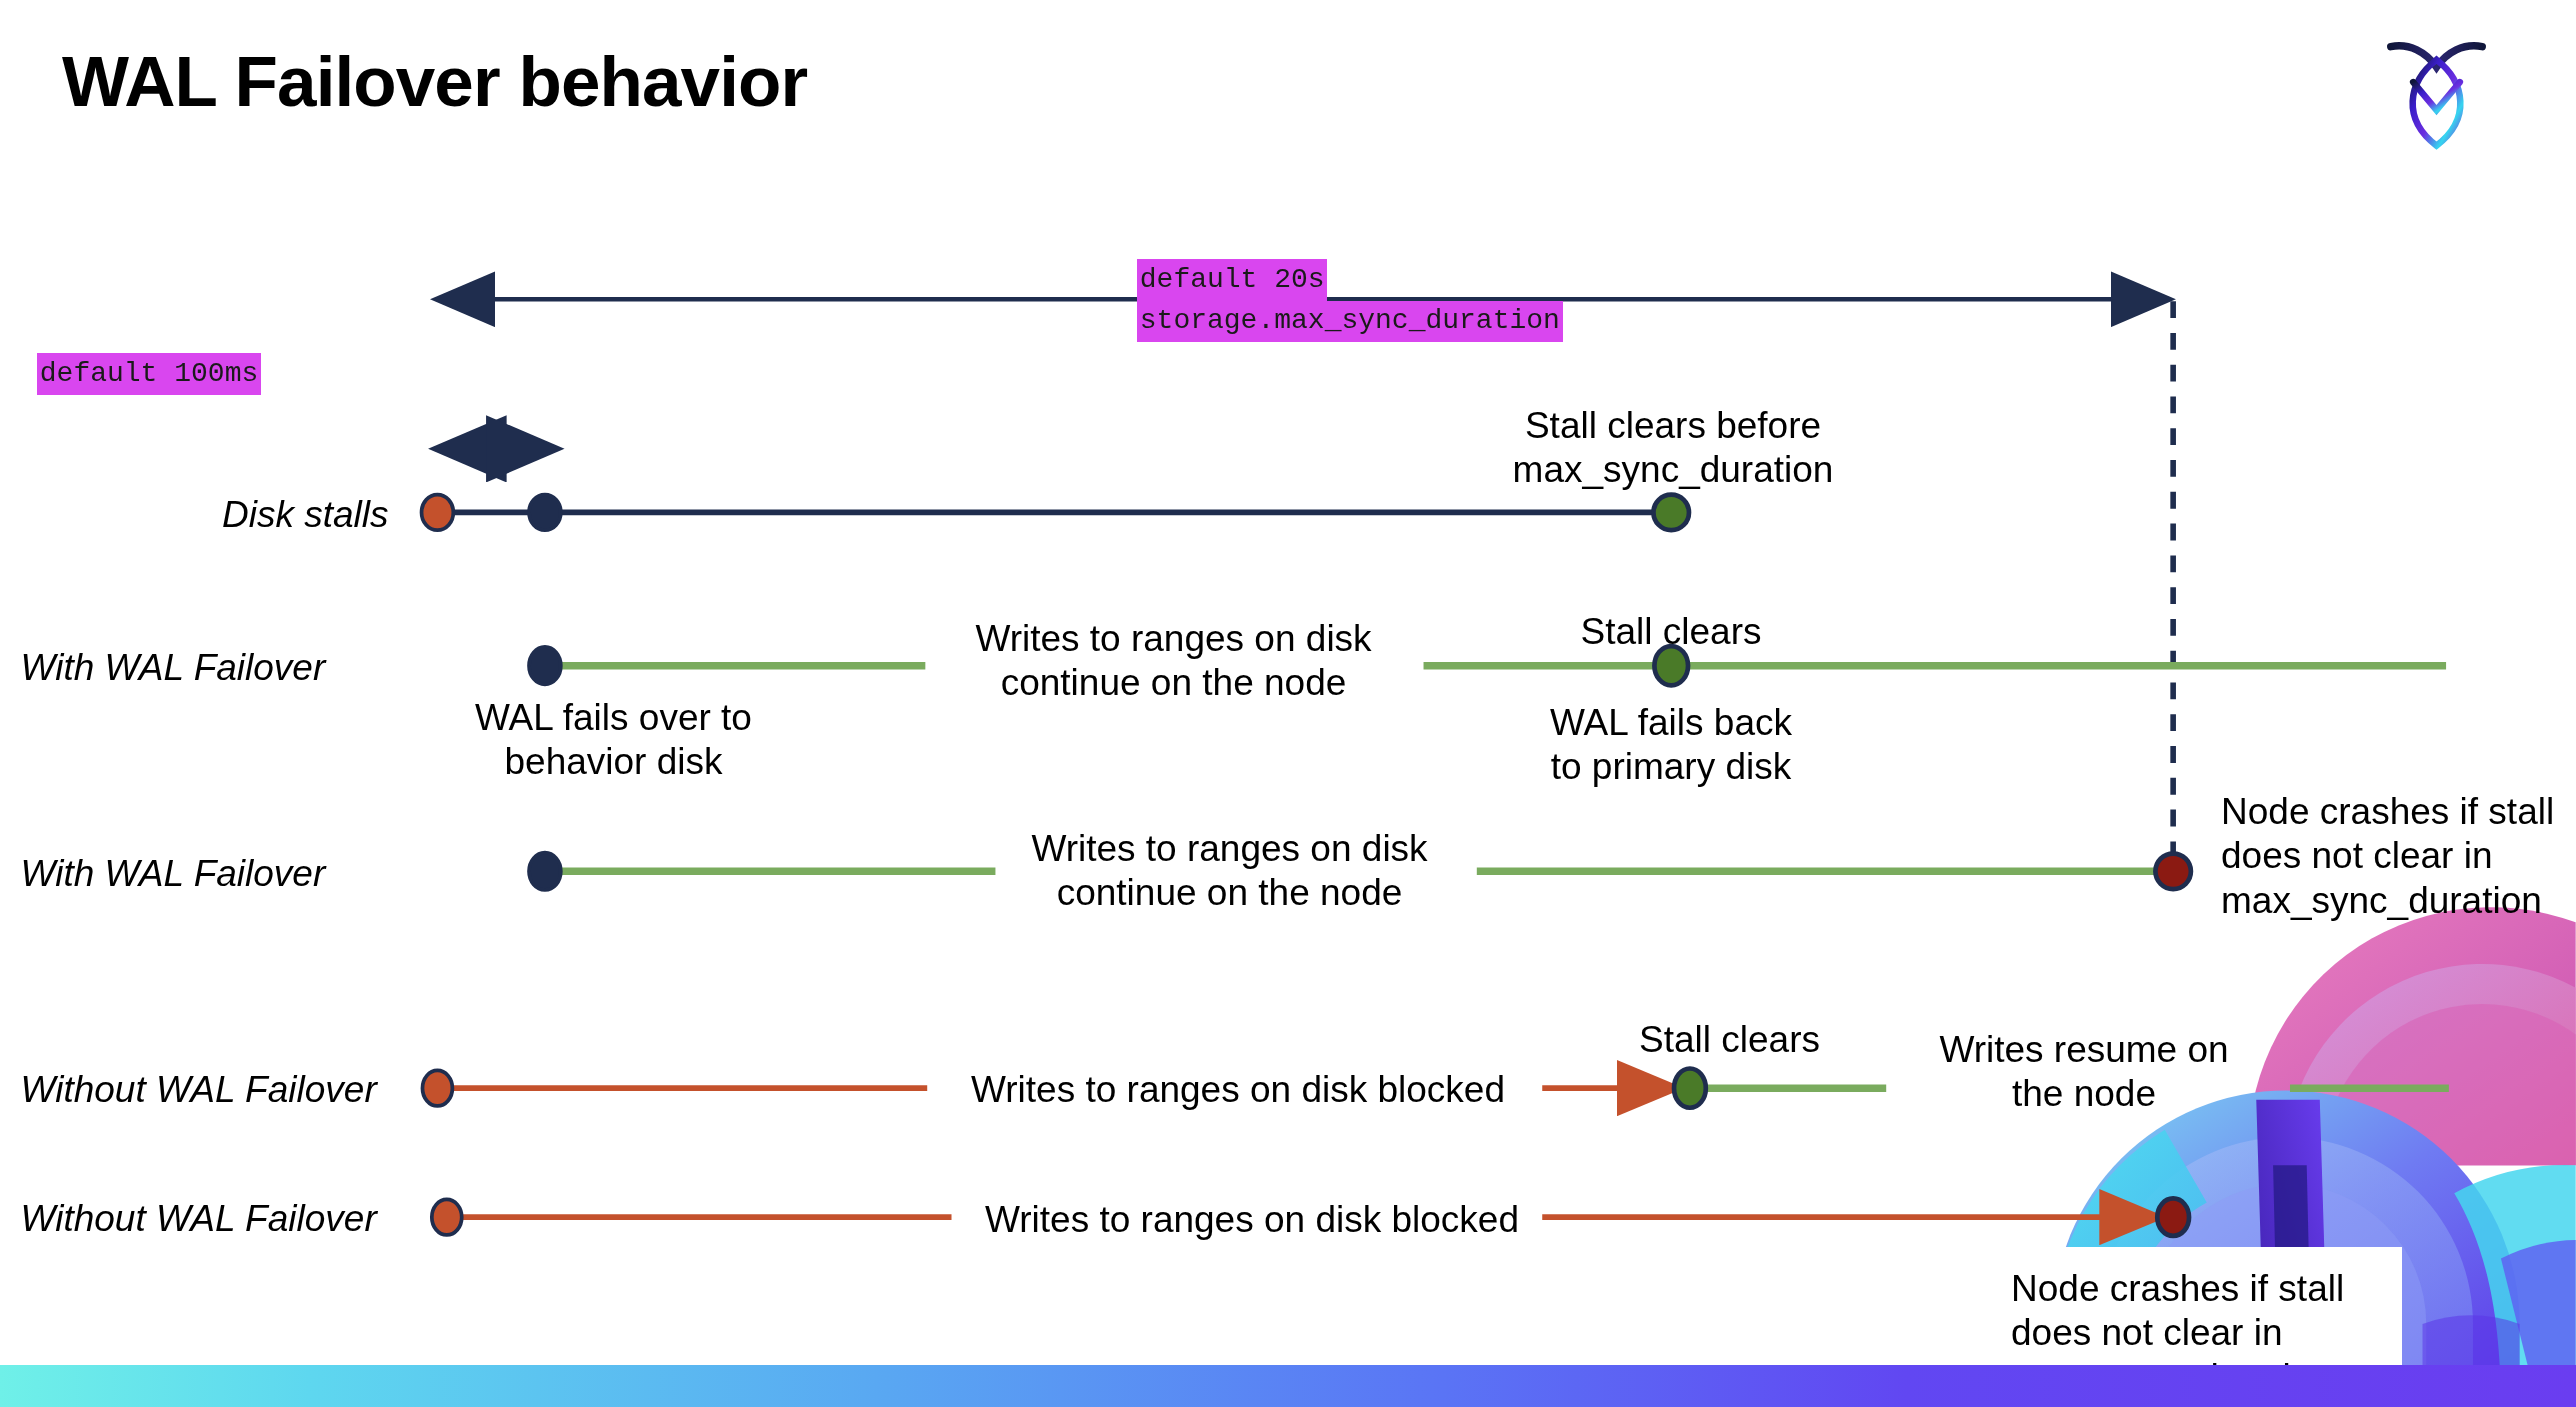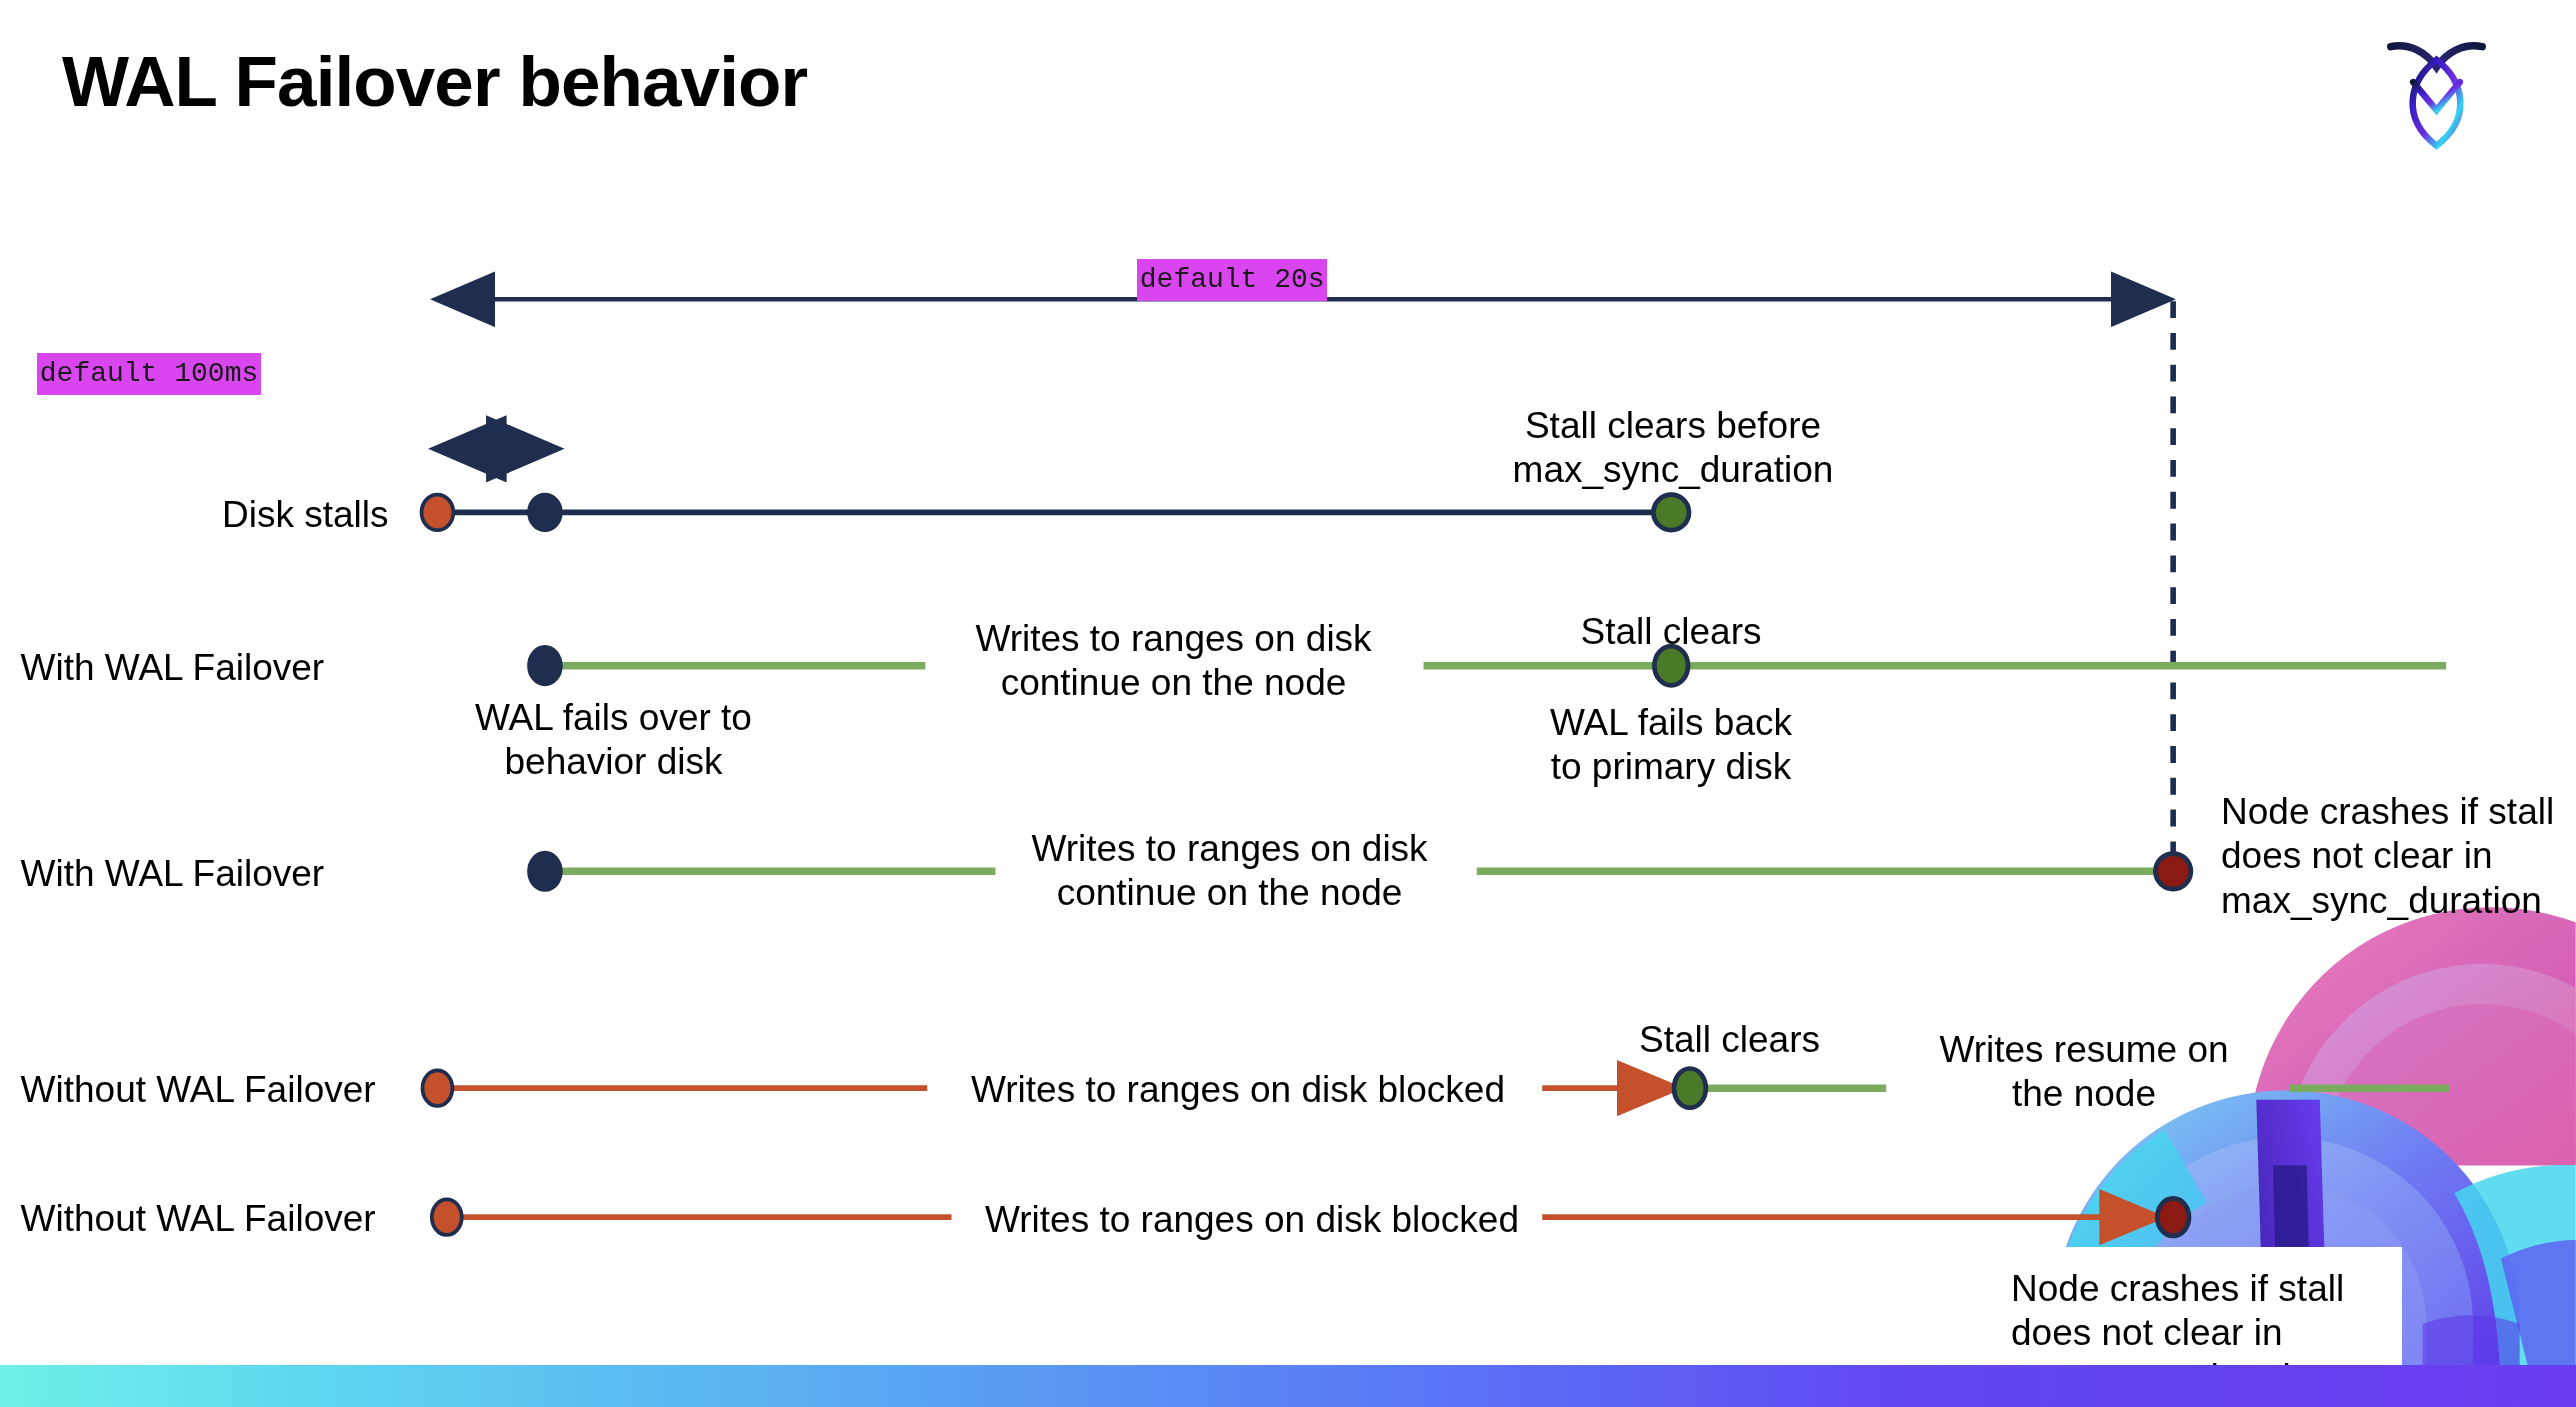--- a/index.html
+++ b/index.html
@@ -63,20 +63,21 @@
     padding: 0.9px 2.8px;
   }
 
   
   .row-label {
     position: absolute;
     font-size: 37px;
     line-height: 1.18;
     color: #000000;
     white-space: nowrap;
+    font-style: italic;
   }
 
   
   .callout {
     position: absolute;
     font-size: 37px;
     line-height: 1.2;
     color: #000000;
     text-align: center;
     white-space: pre-line;
@@ -259,20 +260,21 @@
   <g>
     <line x1="478" y1="1302" x2="1018" y2="1302" stroke="#c4512c" stroke-width="6"></line>
     <line x1="1650" y1="1302" x2="2306" y2="1302" stroke="#c4512c" stroke-width="6" marker-end="url(#orange-arrow-r)"></line>
     <ellipse cx="478" cy="1302" rx="16" ry="19" fill="#c4512c" stroke="#1f2d4e" stroke-width="4"></ellipse>
     <ellipse cx="2325" cy="1302" rx="17" ry="20" fill="#8b1a12" stroke="#1f2d4e" stroke-width="5"></ellipse>
   </g>
 </svg>
 
 <div class="code-ann" style="left:1137px; top:259px;">
   <span>default 20s</span><br>
+  <span>storage.max_sync_duration</span>
 </div>
 
 <div class="code-ann" style="left:37px; top:353px;">
   <span>default 100ms</span><br>
 </div>
 
 <div class="row-label" style="left:222px; top:493px;">Disk stalls</div>
 
 <div class="row-label" style="left:20.6px; top:646px;">With WAL Failover</div>
 

